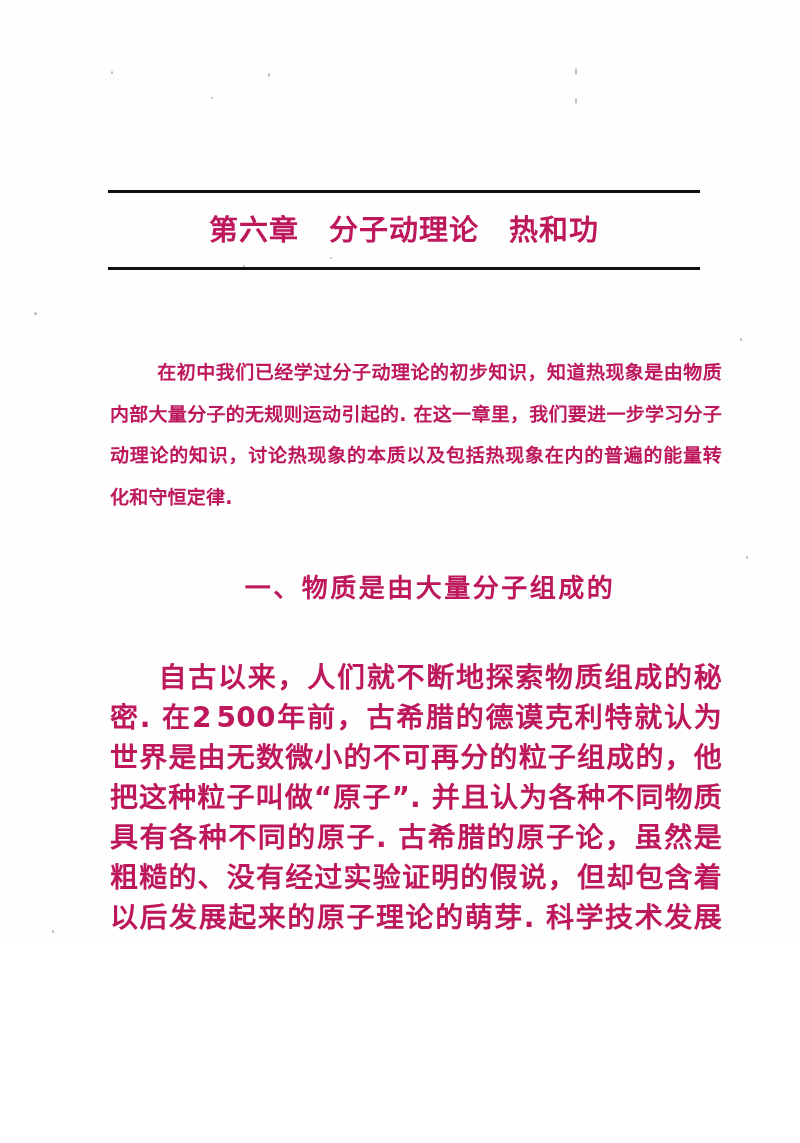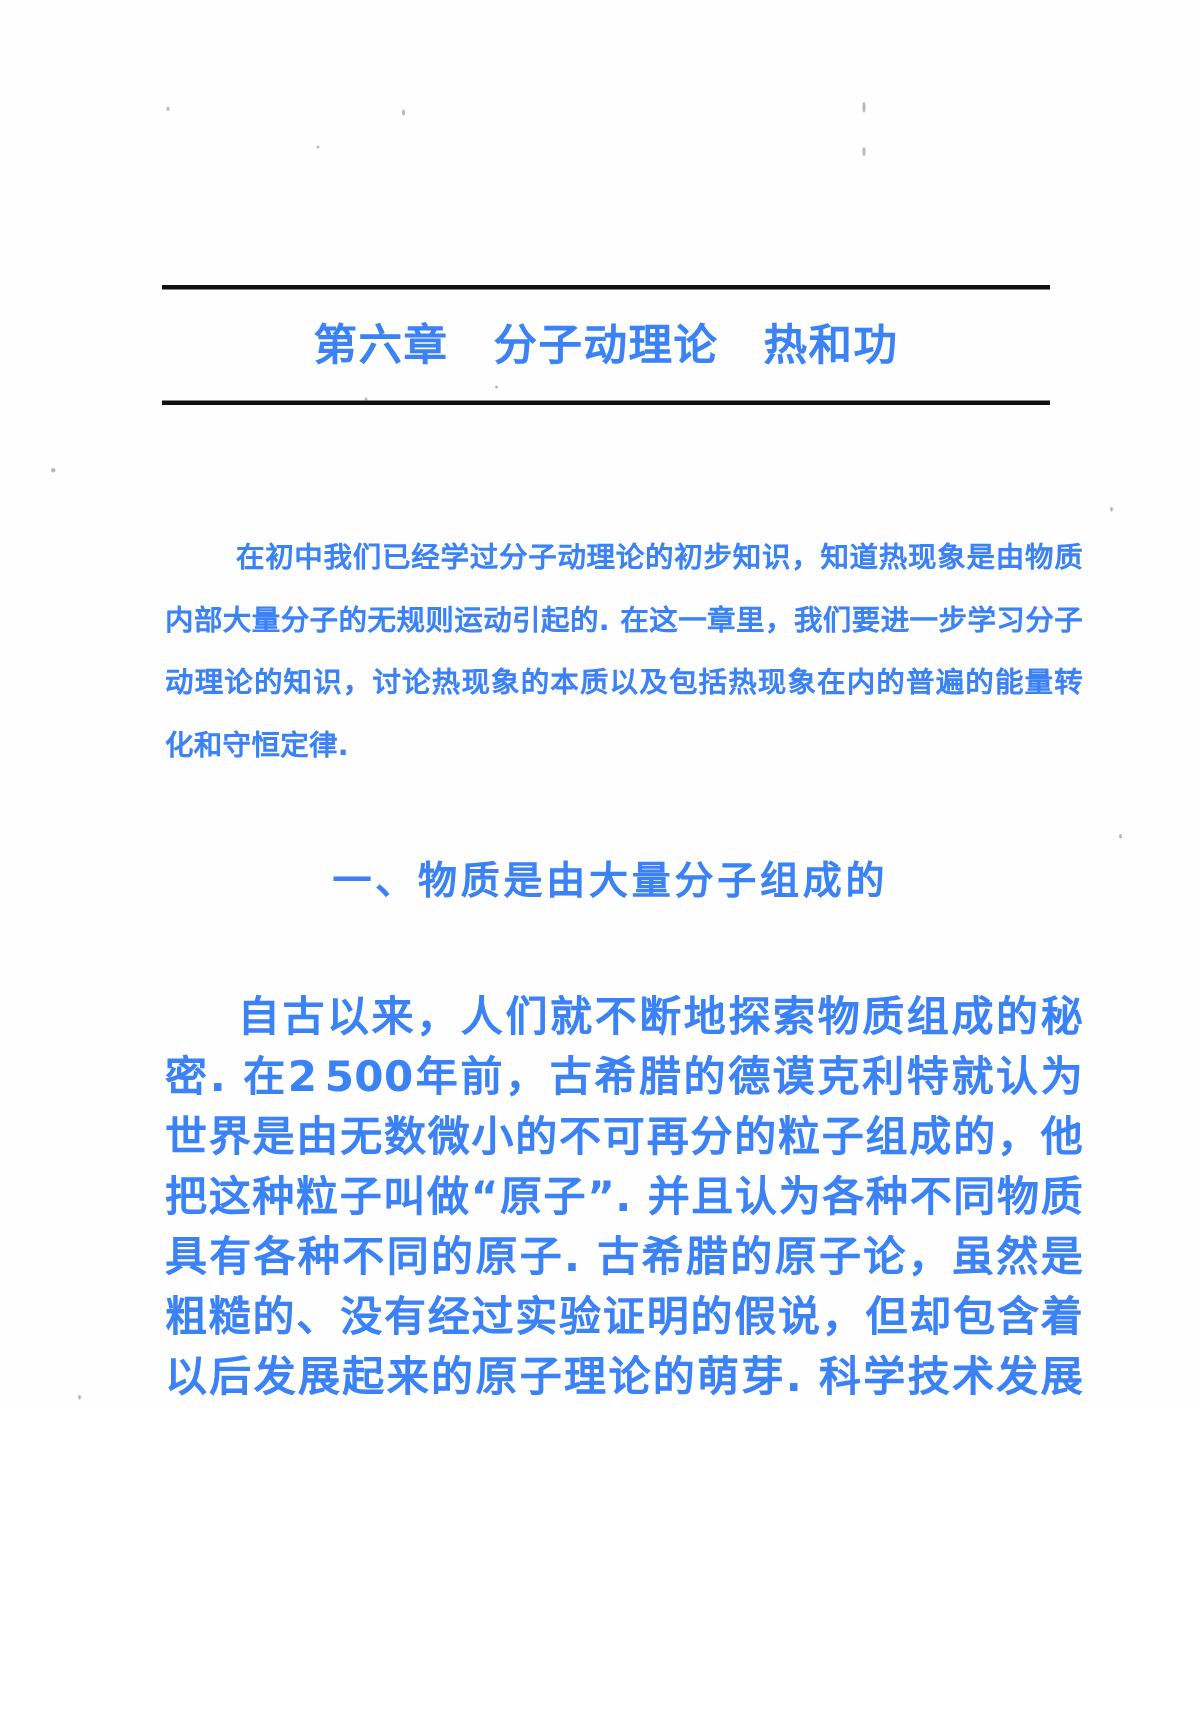--- a/index.html
+++ b/index.html
@@ -9,21 +9,21 @@
     background: #ffffff;
   }
 
   .page {
     position: relative;
     width: 800px;
     height: 938px;
     background: #fefefe;
     overflow: hidden;
     font-family: "DejaVu Sans", "Liberation Sans", sans-serif;
-    color: #3b82f6;
+    color: #be185d;
     -webkit-font-smoothing: none;
   }
 
   
   .speck {
     position: absolute;
     background: #b9b9b9;
     border-radius: 50%;
     pointer-events: none;
   }
@@ -67,21 +67,21 @@
     letter-spacing: 0.2px;
     text-align: justify;
     text-align-last: left;
     text-justify: inter-character;
   }
   .intro .indent { display: inline-block; width: 47px; }
 
   
   .section-heading {
     position: absolute;
-    left: 101px;
+    left: 124px;
     top: 551px;
     width: 612px;
     text-align: center;
     font-size: 26px;
     font-weight: 700;
     letter-spacing: 2.5px;
     line-height: 1.2;
     white-space: pre;
   }
 

